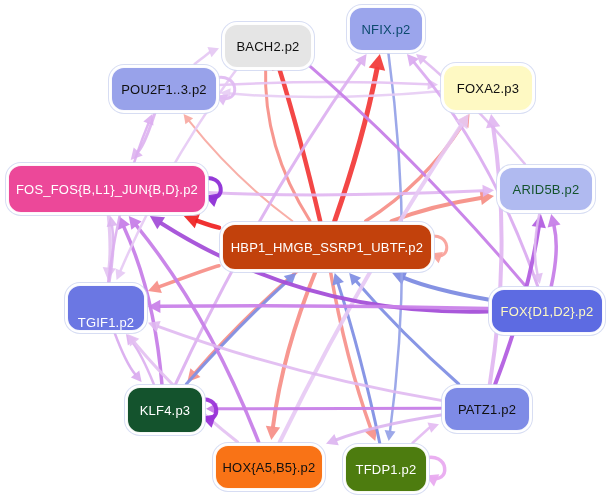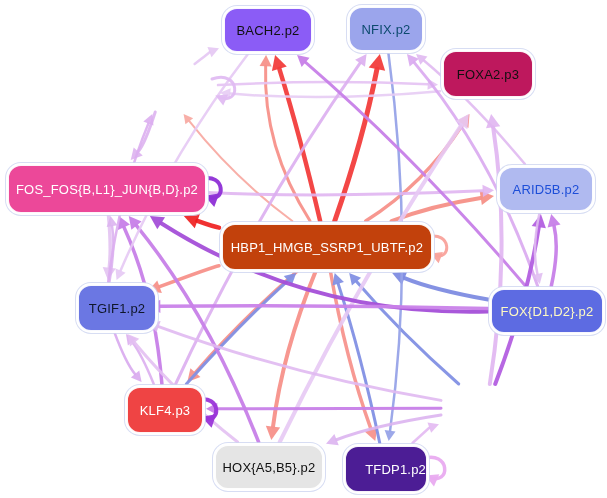--- a/index.html
+++ b/index.html
@@ -125,46 +125,52 @@
       <polygon points="215.34119639358752,95.38347404298504 228.12231209168786,94.41621941685347 223.23232107171762,105.48410032625117" fill="#e0bcf2" opacity="0.95"></polygon>
       <path d="M 201 179 C 226 172.16 226 203.84 208 197" fill="none" stroke="#8e2fd6" stroke-width="4" stroke-linecap="round" opacity="0.95"></path>
       <polygon points="204.2608656776466,195.5791289575057 219.34453353402017,193.60860516962546 214.22939778104075,207.06948873009767" fill="#8e2fd6" opacity="0.95"></polygon>
       <path d="M 427 237 C 452 230.16 452 261.84 434 255" fill="none" stroke="#f9a29b" stroke-width="3" stroke-linecap="round" opacity="0.95"></path>
       <polygon points="430.2608656776466,253.5791289575057 442.9729875900676,251.93764898999257 438.67485268652234,263.24853031511157" fill="#f9a29b" opacity="0.95"></polygon>
       <path d="M 198 400 C 221 394.6 221 423.4 205 418" fill="none" stroke="#9a35d8" stroke-width="4" stroke-linecap="round" opacity="0.95"></path>
       <polygon points="201.2100308840512,416.7208854233673 216.20883366041858,414.18397484637904 211.60402118454078,427.82786366379474" fill="#9a35d8" opacity="0.95"></polygon>
       <path d="M 422 459 C 451 449.28 451 486.72 429 477" fill="none" stroke="#e9abf0" stroke-width="3.5" stroke-linecap="round" opacity="0.95"></path>
       <polygon points="425.34119639358755,475.38347404298503 439.3151236446921,474.31460446214805 433.96038141208,486.4343914083894" fill="#e9abf0" opacity="0.95"></polygon>
     </svg>
-<div class="node" style="left: 224px; top: 8px; width: 86px; height: 42px; background: #8b5cf6; color: rgb(16, 16, 16);">
+<div class="node" style="left: 224px; top: 24px; width: 86px; height: 42px; background: #e5e5e5; color: rgb(16, 16, 16);">
       <span>BACH2.p2</span>
     </div>
     <div class="node" style="left: 349px; top: 7px; width: 72px; height: 42px; background: rgb(155, 165, 236); color: #0c4a6e;">
       <span>NFIX.p2</span>
     </div>
-    <div class="node" style="left: 443px; top: 51px; width: 88px; height: 44px; background: #be185d; color: rgb(16, 16, 16);">
+    <div class="node" style="left: 111px; top: 67px; width: 104px; height: 42px; background: rgb(152, 162, 234); color: rgb(16, 16, 16);">
+      <span>POU2F1..3.p2</span>
+    </div>
+    <div class="node" style="left: 443px; top: 65px; width: 88px; height: 44px; background: #fef9c3; color: rgb(16, 16, 16);">
       <span>FOXA2.p3</span>
     </div>
     <div class="node" style="left: 8px; top: 165px; width: 196px; height: 46px; background: #ec4899; color: rgb(255, 255, 255);">
       <span>FOS_FOS{B,L1}_JUN{B,D}.p2</span>
     </div>
-    <div class="node" style="left: 499px; top: 167px; width: 92px; height: 42px; background: rgb(176, 186, 240); color: #1d4ed8; text-align: center;">
+    <div class="node" style="left: 499px; top: 167px; width: 92px; height: 42px; background: rgb(176, 186, 240); color: #14532d; text-align: center;">
       <span>ARID5B.p2</span>
     </div>
     <div class="node" style="left: 222px; top: 224px; width: 208px; height: 44px; background: #c2410c; color: rgb(255, 255, 255);">
       <span>HBP1_HMGB_SSRP1_UBTF.p2</span>
     </div>
-    <div class="node" style="left: 78px; top: 285px; width: 76px; height: 44px; background: rgb(107, 119, 227); color: #0f172a;">
+    <div class="node" style="left: 67px; top: 285px; width: 76px; height: 44px; background: rgb(107, 119, 227); color: #ffffff; align-items: flex-end;">
       <span>TGIF1.p2</span>
     </div>
     <div class="node" style="left: 491px; top: 289px; width: 110px; height: 42px; background: rgb(93, 107, 226); color: #fef9c3;">
       <span>FOX{D1,D2}.p2</span>
     </div>
-    <div class="node" style="left: 127px; top: 387px; width: 74px; height: 44px; background: #ef4444; color: rgb(255, 255, 255);">
+    <div class="node" style="left: 127px; top: 387px; width: 74px; height: 44px; background: #14532d; color: rgb(255, 255, 255);">
       <span>KLF4.p3</span>
     </div>
-    <div class="node" style="left: 215px; top: 445px; width: 106px; height: 42px; background: #e5e5e5; color: rgb(16, 16, 16);">
+    <div class="node" style="left: 444px; top: 387px; width: 84px; height: 42px; background: rgb(126, 139, 230); color: rgb(16, 16, 16);">
+      <span>PATZ1.p2</span>
+    </div>
+    <div class="node" style="left: 215px; top: 445px; width: 106px; height: 42px; background: #f97316; color: rgb(16, 16, 16);">
       <span>HOX{A5,B5}.p2</span>
     </div>
-    <div class="node" style="left: 345px; top: 446px; width: 80px; height: 44px; background: #4c1d95; color: rgb(255, 255, 255); justify-content: flex-end;">
+    <div class="node" style="left: 345px; top: 446px; width: 80px; height: 44px; background: #4d7c0f; color: rgb(255, 255, 255);">
       <span>TFDP1.p2</span>
     </div>
   </div>
 
 </body></html>

